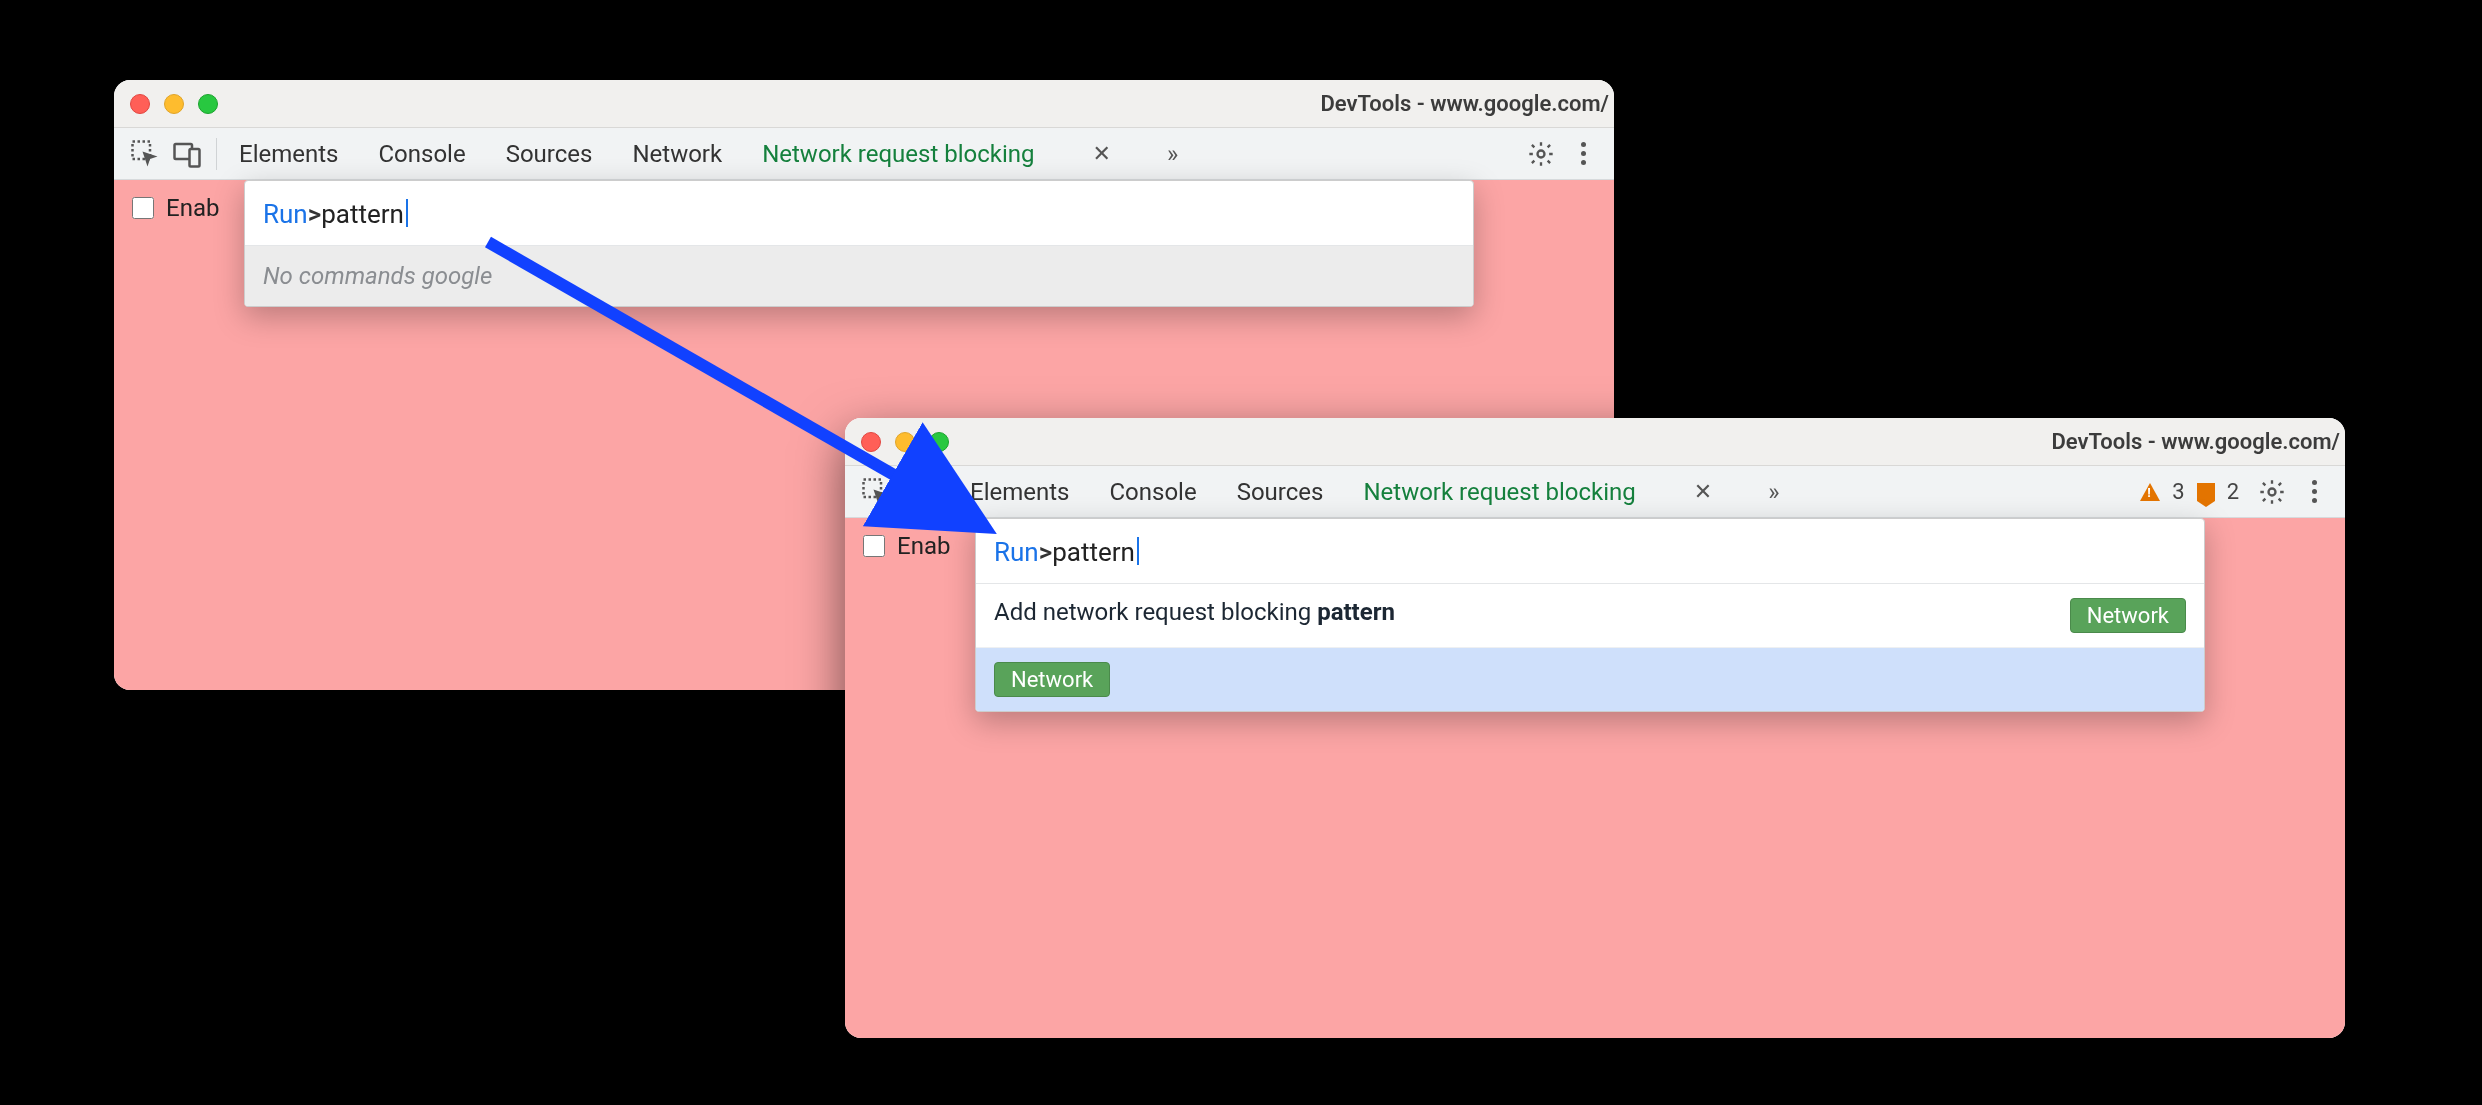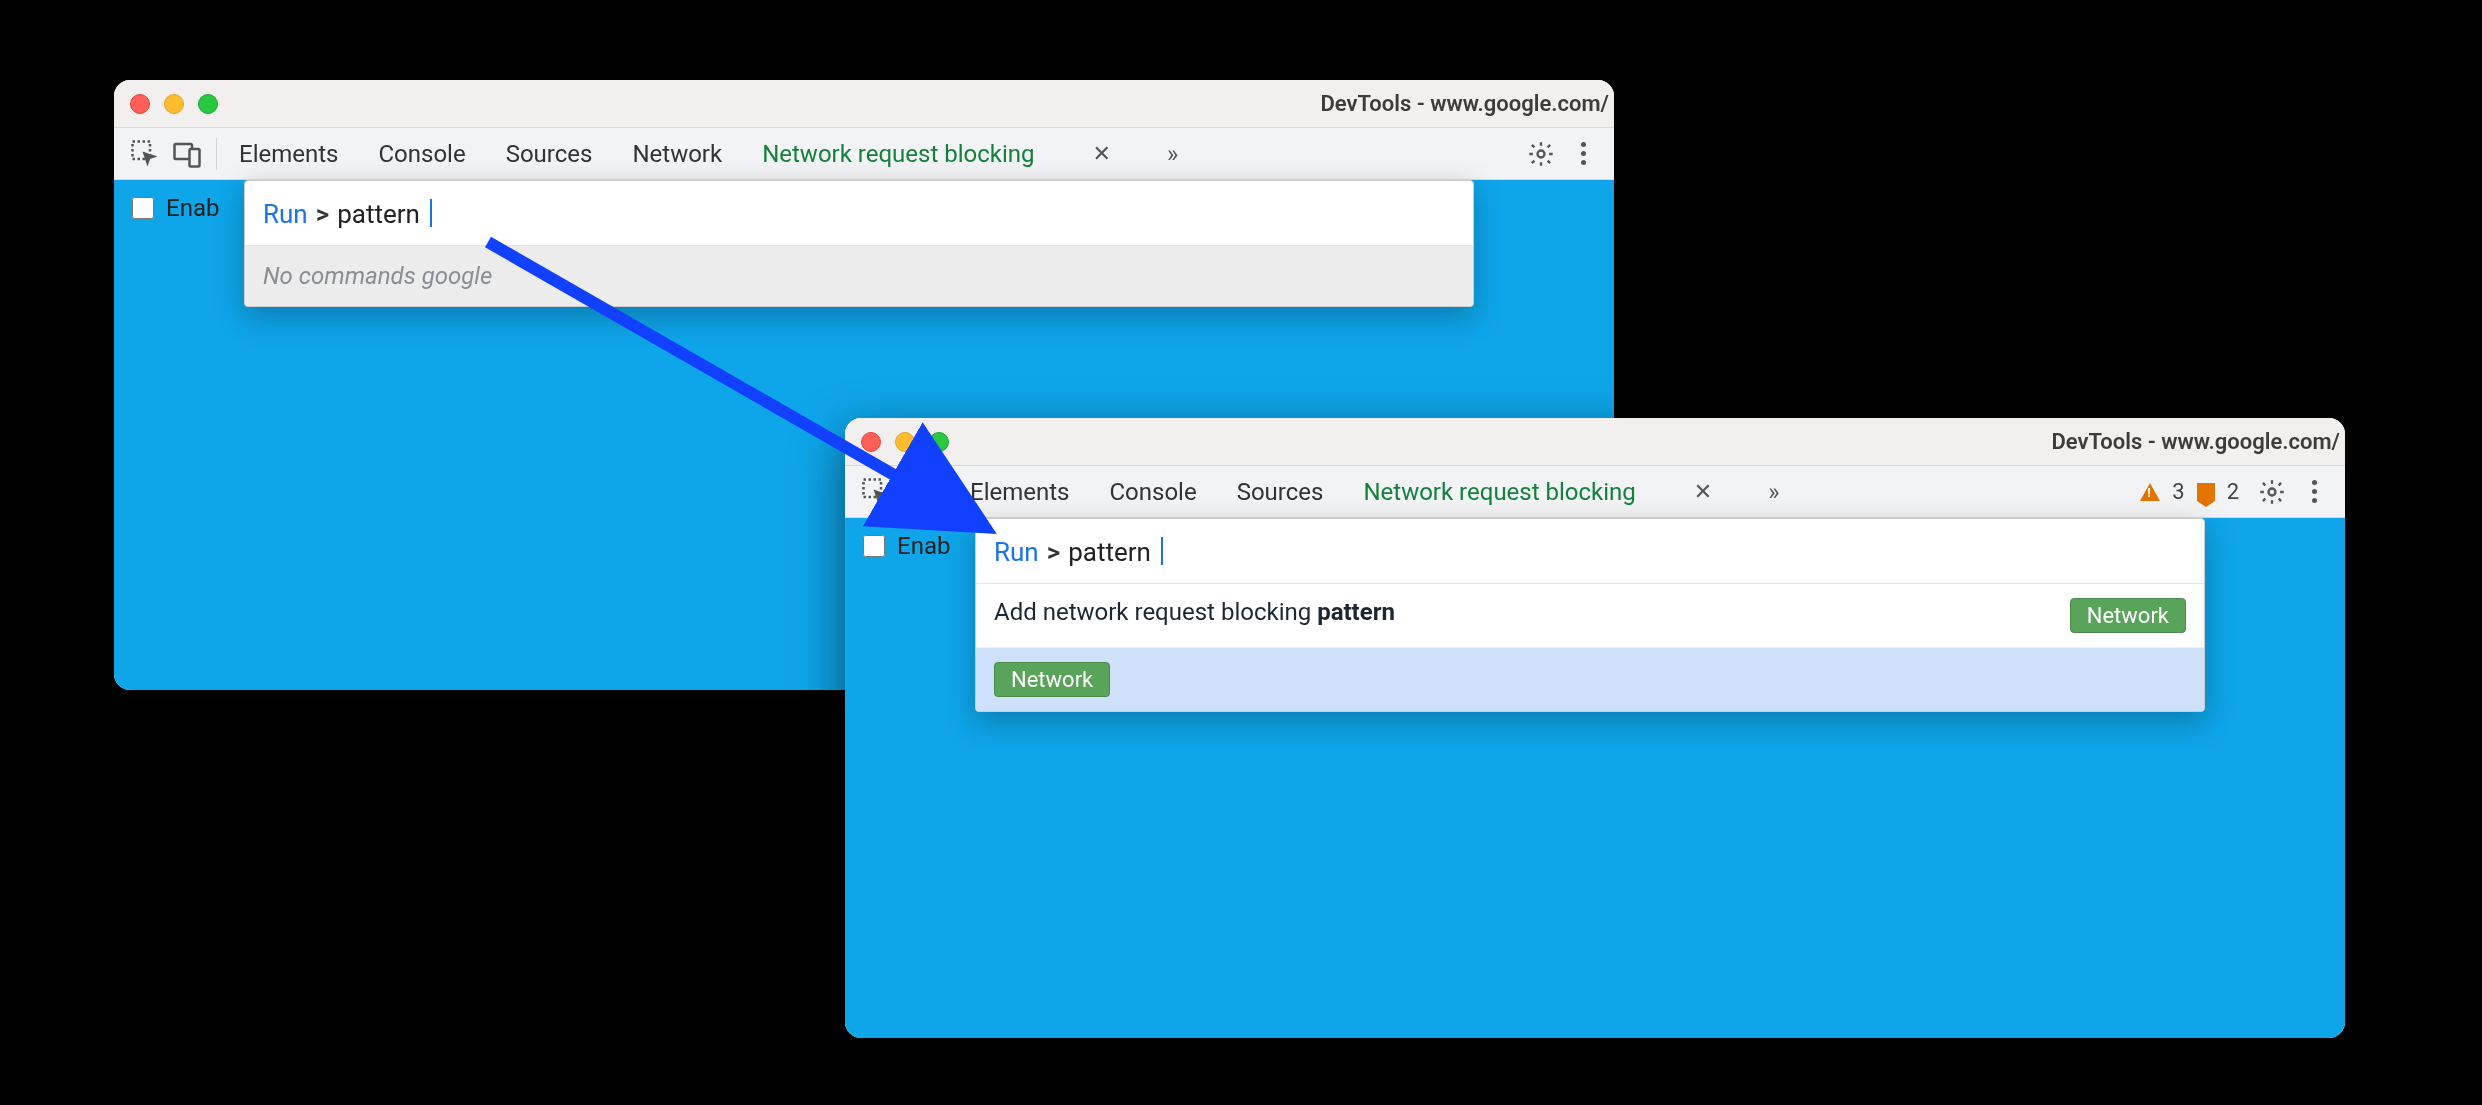--- a/index.html
+++ b/index.html
@@ -114,21 +114,21 @@
     margin-right: 10px;
     font-size: 22px;
   }
   .counts .warn-tri { width:0;height:0;border-left:10px solid transparent;border-right:10px solid transparent;border-bottom:18px solid #e37400; display:inline-block; position:relative; }
   .counts .warn-tri::after{content:"!";position:absolute;left:-3px;top:2px;font-size:13px;color:#fff;font-weight:700;}
   .counts .flag { width:18px;height:18px;background:#e37400;display:inline-block;position:relative;}
   .counts .flag::after{content:"";position:absolute;left:0;bottom:-6px;width:0;height:0;border-left:9px solid transparent;border-right:9px solid transparent;border-top:6px solid #e37400;}
   .counts .num { color:#444; }
 
   .content {
-    background: #0ea5e9;
+    background: #fca5a5;
     height: calc(100% - 48px - 52px);
     border-radius: 0 0 16px 16px;
     position: relative;
     padding: 14px 18px;
   }
 
   .enable-row {
     display: flex;
     align-items: center;
     gap: 12px;
@@ -148,21 +148,20 @@
     border: 1px solid #ccc;
     border-radius: 4px;
     box-shadow: 0 10px 30px rgba(0,0,0,.25);
     overflow: hidden;
   }
   .cmd-input {
     display: flex;
     align-items: baseline;
     padding: 14px 18px 16px 18px;
     font-size: 26px;
-    gap: 8px;
     border-bottom: 1px solid #e4e6e8;
   }
   .cmd-input .run { color: #1a73e8; }
   .cmd-input .chev { color: #333; font-weight: 600; }
   .cmd-input .query { color: #222; }
   .cmd-input .caret {
     width: 2px; height: 28px; background: #1a73e8; display:inline-block;
     margin-left: 2px;
     animation: blink 1s step-start infinite;
     position: relative; top: 4px;

